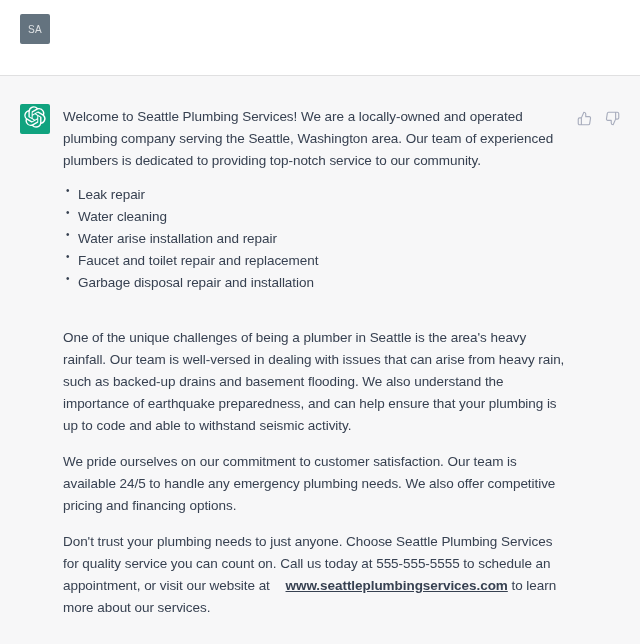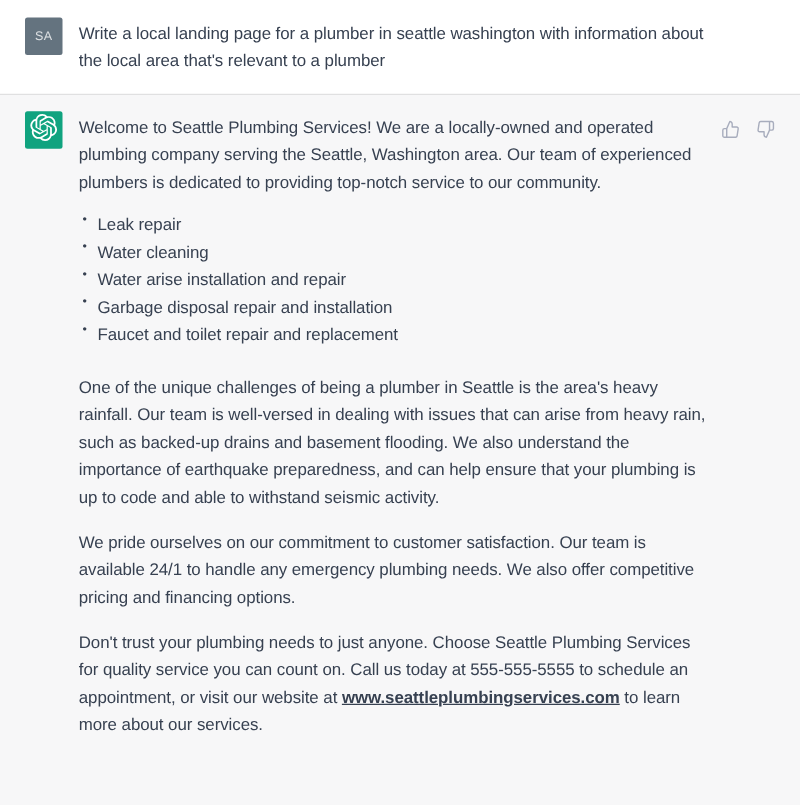--- a/index.html
+++ b/index.html
@@ -12,21 +12,21 @@
   }
   .message { display: flex; align-items: flex-start; }
   .message.user {
     background: var(--user-bg, #ffffff);
     padding: 14px 20px 0 20px;
     height: 75px;
   }
   .message.assistant {
     background: var(--assistant-bg, #f7f7f8);
     border-top: 1px solid rgba(0,0,0,0.09);
-    padding: 13px 20px 16px 20px;
+    padding: 28px 20px 16px 20px;
     min-height: 569px;
   }
   .avatar {
     width: 30px; height: 30px; flex: 0 0 30px;
     border-radius: 2px;
     display: flex; align-items: center; justify-content: center;
     user-select: none;
   }
   .avatar.user-avatar {
     background: var(--user-avatar-bg, #64737f);
@@ -42,39 +42,40 @@
     padding-top: 2px;
     font-size: 13.5px;
     line-height: 22px;
     color: var(--text-color, #374151);
     letter-spacing: -0.05px;
   }
   .text-col p { margin: 0 0 14px 0; }
   .text-col p:last-child { margin-bottom: 0; }
   ul.services {
     list-style: none;
-    margin: -2px 0 20px 0;
+    margin: -2px 0 33px 0;
     padding: 0;
   }
   ul.services li {
     position: relative;
     padding-left: 15px;
     line-height: 22px;
   }
   ul.services li::before {
     content: "\2022";
     position: absolute;
     left: 3px; top: -4px;
     font-size: 10px;
     color: var(--text-color, #374151);
   }
   a.site-link {
     color: var(--text-color, #374151);
     font-weight: bold;
     text-decoration: underline;
+    margin-left: 12px;
   }
   .actions {
     margin-left: auto;
     display: flex;
     gap: 12px;
     padding-top: 6px;
     color: var(--icon-color, #a8adbd);
   }
   .icon-btn {
     background: none; border: none; padding: 0; margin: 0;
@@ -86,49 +87,46 @@
 </style>
 </head>
 <body>
 
 <div>
 
   <div class="message user">
     <div class="avatar user-avatar">
       <span>SA</span>
     </div>
-    <div class="text-col">
-      <p>Write a local landing page for a plumber in seattle washington with information about the local area that's relevant to a plumber</p>
-    </div>
   </div>
 
   <div class="message assistant">
     <div class="avatar assistant-avatar">
       <span>
         <svg width="22" height="22" viewBox="0 0 41 41" fill="#ffffff" xmlns="http://www.w3.org/2000/svg" aria-hidden="true">
           <path d="M37.532 16.87a9.963 9.963 0 0 0-.856-8.184 10.078 10.078 0 0 0-10.855-4.835A9.964 9.964 0 0 0 18.306.5a10.079 10.079 0 0 0-9.614 6.977 9.967 9.967 0 0 0-6.664 4.834 10.08 10.08 0 0 0 1.24 11.817 9.965 9.965 0 0 0 .856 8.185 10.079 10.079 0 0 0 10.855 4.835 9.965 9.965 0 0 0 7.516 3.35 10.078 10.078 0 0 0 9.617-6.981 9.967 9.967 0 0 0 6.663-4.834 10.079 10.079 0 0 0-1.243-11.813ZM22.498 37.886a7.474 7.474 0 0 1-4.799-1.735c.061-.033.168-.091.237-.134l7.964-4.6a1.294 1.294 0 0 0 .655-1.134V19.054l3.366 1.944a.12.12 0 0 1 .066.092v9.299a7.505 7.505 0 0 1-7.49 7.496ZM6.392 31.006a7.471 7.471 0 0 1-.894-5.023c.06.036.162.099.237.141l7.964 4.6a1.297 1.297 0 0 0 1.308 0l9.724-5.614v3.888a.12.12 0 0 1-.048.103l-8.051 4.649a7.504 7.504 0 0 1-10.24-2.744ZM4.297 13.62A7.469 7.469 0 0 1 8.2 10.333c0 .068-.004.19-.004.274v9.201a1.294 1.294 0 0 0 .654 1.132l9.723 5.614-3.366 1.944a.12.12 0 0 1-.114.01L7.04 23.856a7.504 7.504 0 0 1-2.743-10.237Zm27.658 6.437-9.724-5.615 3.367-1.943a.121.121 0 0 1 .113-.01l8.052 4.648a7.498 7.498 0 0 1-1.158 13.528v-9.476a1.293 1.293 0 0 0-.65-1.132Zm3.35-5.043c-.059-.037-.162-.099-.236-.141l-7.965-4.6a1.298 1.298 0 0 0-1.308 0l-9.723 5.614v-3.888a.12.12 0 0 1 .048-.103l8.05-4.645a7.497 7.497 0 0 1 11.135 7.763Zm-21.063 6.929-3.367-1.944a.12.12 0 0 1-.065-.092v-9.299a7.497 7.497 0 0 1 12.293-5.756 6.94 6.94 0 0 0-.236.134l-7.965 4.6a1.294 1.294 0 0 0-.654 1.132l-.006 11.225Zm1.829-3.943 4.33-2.501 4.332 2.5v5l-4.331 2.5-4.331-2.5Z"></path>
         </svg>
       </span>
     </div>
 
     <div class="text-col">
       <p>Welcome to Seattle Plumbing Services! We are a locally-owned and operated plumbing company serving the Seattle, Washington area. Our team of experienced plumbers is dedicated to providing top-notch service to our community.</p>
 
 
       <ul class="services">
         <li>Leak repair</li>
         <li>Water cleaning</li>
         <li>Water arise installation and repair</li>
+        <li>Faucet and toilet repair and replacement</li>
         <li>Garbage disposal repair and installation</li>
-        <li>Faucet and toilet repair and replacement</li>
       </ul>
 
       <p>One of the unique challenges of being a plumber in Seattle is the area's heavy rainfall. Our team is well-versed in dealing with issues that can arise from heavy rain, such as backed-up drains and basement flooding. We also understand the importance of earthquake preparedness, and can help ensure that your plumbing is up to code and able to withstand seismic activity.</p>
 
-      <p>We pride ourselves on our commitment to customer satisfaction. Our team is available 24/1 to handle any emergency plumbing needs. We also offer competitive pricing and financing options.</p>
+      <p>We pride ourselves on our commitment to customer satisfaction. Our team is available 24/5 to handle any emergency plumbing needs. We also offer competitive pricing and financing options.</p>
 
       <p>
         <span>Don't trust your plumbing needs to just anyone. Choose Seattle Plumbing Services for quality service you can count on. Call us today at 555-555-5555 to schedule an appointment, or visit our website at </span><a href="#" class="site-link">www.seattleplumbingservices.com</a><span> to learn more about our services.</span>
       </p>
     </div>
 
     <div class="actions">
       <button class="icon-btn" title="Good response">
         <span>
           <svg width="15" height="15" viewBox="0 0 24 24" fill="none" stroke="currentColor" stroke-width="1.8" stroke-linecap="round" stroke-linejoin="round" aria-hidden="true">

